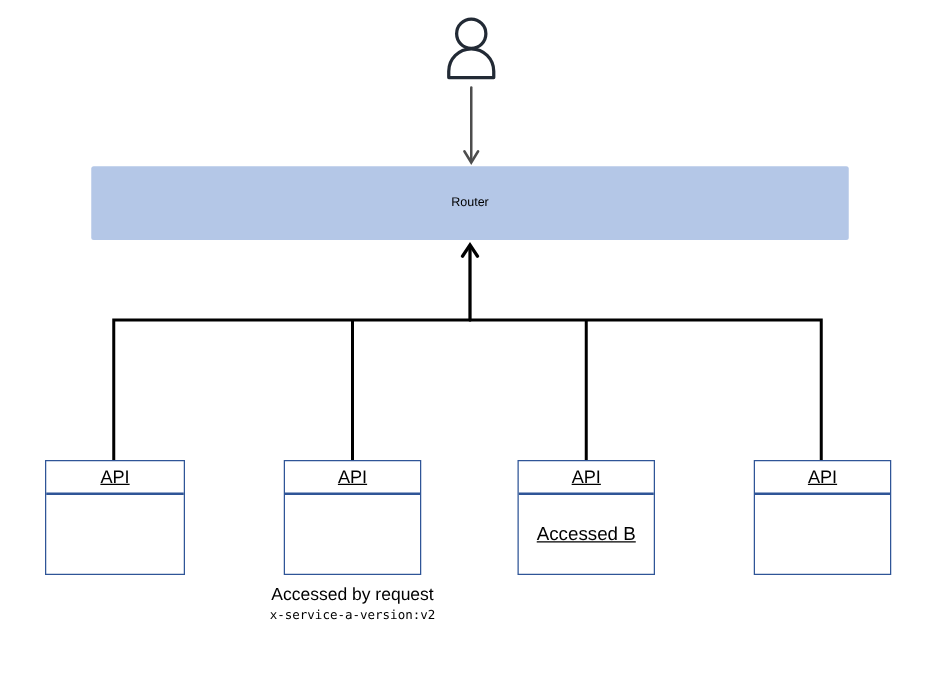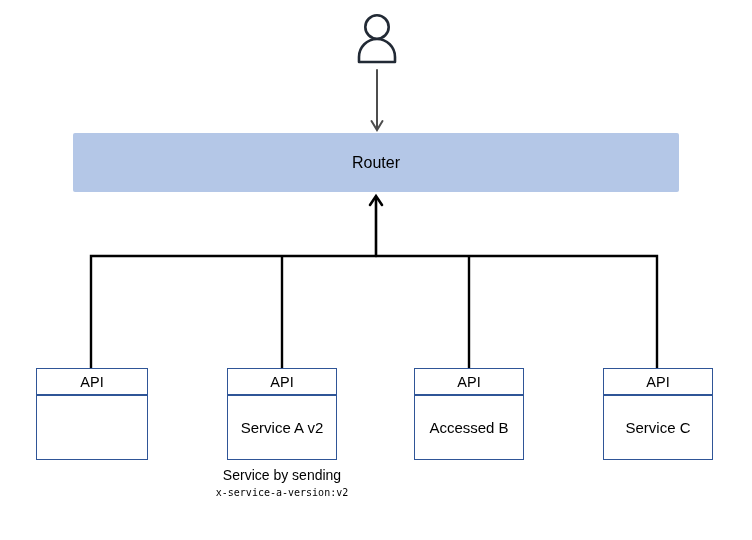--- a/index.html
+++ b/index.html
@@ -4,27 +4,27 @@
 <style>
   html,body{margin:0;padding:0;background:#ffffff;}
   body{font-family:"Liberation Sans", sans-serif;}
   #canvas{position:relative;width:752px;height:540px;background:#ffffff;overflow:hidden;}
   #lines-layer{position:absolute;left:0;top:0;width:752px;height:540px;pointer-events:none;}
 
   .router-box{
     position:absolute;left:73px;top:133px;width:606px;height:59px;
     background:#b4c7e7;border-radius:2px;
     display:flex;align-items:center;justify-content:center;
-    font-size:16px;color:#000000;
+    font-size:10px;color:#000000;
   }
 
   .service-box{
     position:absolute;top:368px;height:92px;background:#ffffff;
     border:1.5px solid #2f5597;box-sizing:border-box;
-    display:flex;flex-direction:column;
+    display:flex;flex-direction:column;text-decoration:underline;
   }
   .service-box .api-header{
     height:25px;flex:0 0 25px;border-bottom:2.5px solid #2f5597;
     display:flex;align-items:center;justify-content:center;
     font-size:14.5px;color:#000000;
   }
   .service-box .service-name{
     flex:1;display:flex;align-items:center;justify-content:center;
     font-size:15px;color:#000000;
   }
@@ -74,31 +74,29 @@
   <div class="router-box">
     <span>Router</span>
   </div>
 
   <div class="service-box box-1">
     <div class="api-header">API</div>
   </div>
 
   <div class="service-box box-2">
     <div class="api-header">API</div>
-    <div class="service-name">Service A v2</div>
   </div>
 
   <div class="service-box box-3">
     <div class="api-header">API</div>
     <div class="service-name">Accessed B</div>
   </div>
 
   <div class="service-box box-4">
     <div class="api-header">API</div>
-    <div class="service-name">Service C</div>
   </div>
 
   <div class="annotation">
-    <div>Service by sending</div>
+    <div>Accessed by request</div>
     <div class="mono">x-service-a-version:v2</div>
   </div>
 
 </div>
 
 </body></html>

